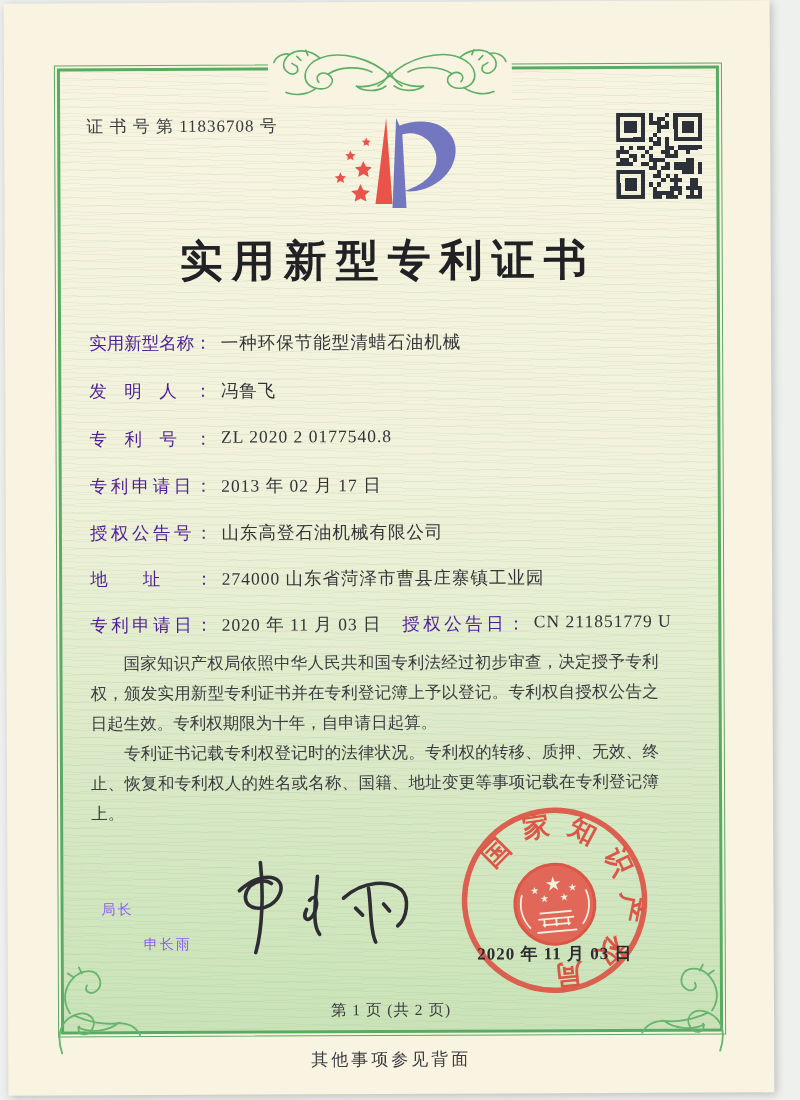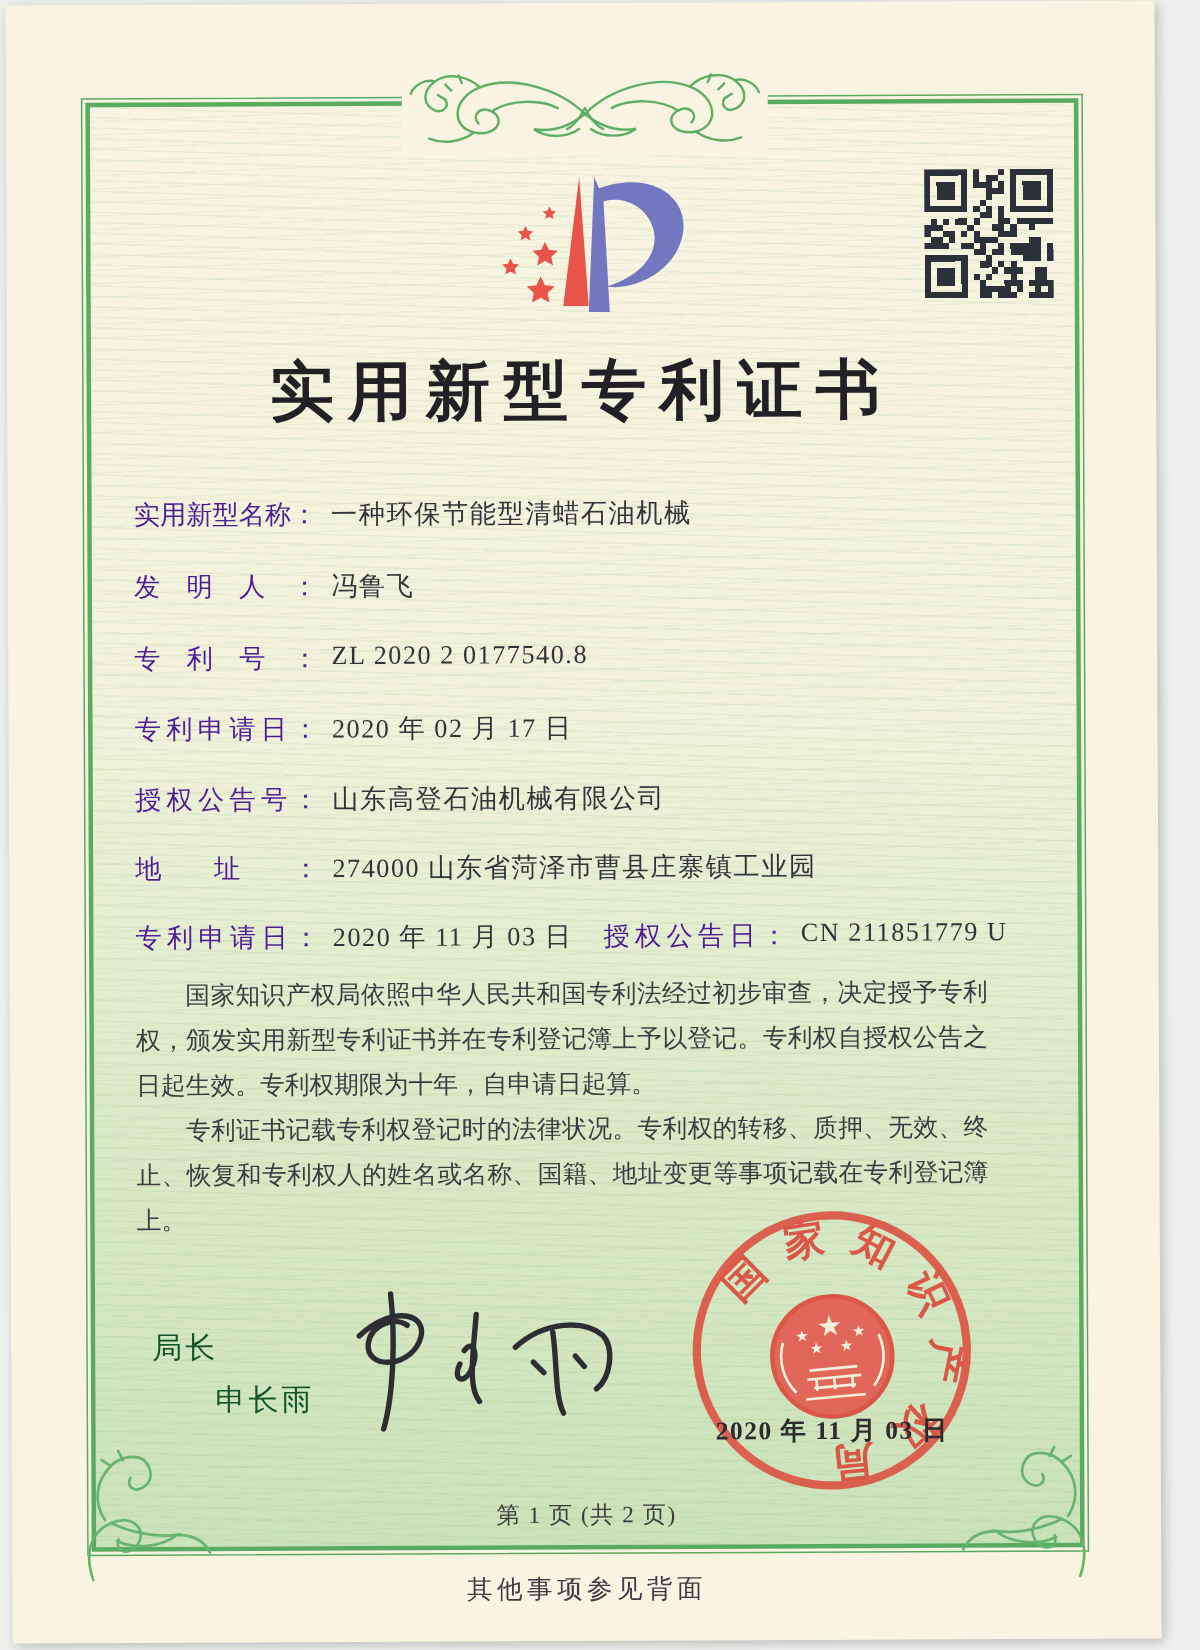--- a/index.html
+++ b/index.html
@@ -45,21 +45,21 @@
     vertical-align:top;color:#4c1d95;
   }
   .fvalue{margin-left:9px;letter-spacing:1px;color:#333338;}
   .grant-row{display:flex;}
   .grant-pair1{width:312px;}
   .paras{
     left:84px;top:646px;width:568px;font-size:16.5px;line-height:30px;
     color:#3b3b40;text-align:justify;
   }
   .paras p{margin:0;text-indent:2em;}
-  .signer{font-size:20px;color:#14532d;letter-spacing:2px;}
+  .signer{font-size:14px;color:#8b5cf6;letter-spacing:2px;margin-top:16px;}
   .page-info{left:50px;top:998px;width:666px;text-align:center;font-size:15.5px;color:#3b3b40;letter-spacing:1px;}
   .back-note{left:0;top:1046px;width:766px;text-align:center;font-size:17px;color:#3b3b40;letter-spacing:3px;}
   .seal-wrap{left:447px;top:799px;width:200px;height:200px;}
   .seal-wrap svg{opacity:.88;transform:rotate(-5deg);}
   .seal-date{
     left:447px;top:941px;width:200px;text-align:center;
     font-size:17px;font-weight:700;color:#2c2c30;letter-spacing:1px;white-space:nowrap;
   }
 </style>
 </head>
@@ -103,20 +103,21 @@
       <g transform="translate(92,0) scale(-1,1)" stroke="#66b46e" stroke-width="1.8" fill="none" stroke-linecap="round">
         <path d="M10,88 C4,70 8,56 22,50 C36,44 46,54 40,64 C35,72 24,70 27,61"></path>
         <path d="M18,48 C10,36 12,22 22,12 C28,6 38,4 44,8"></path>
         <path d="M22,50 C34,56 52,60 66,58 C56,66 38,68 26,62"></path>
         <path d="M44,8 C50,14 50,22 44,26 C38,30 32,26 35,20"></path>
         <path d="M66,58 C76,58 84,62 88,70"></path>
         <path d="M22,12 l-6,-4 M30,8 l-3,-6"></path>
       </g>
     </svg>
 
+    <div class="abs cert-no">证 书 号 第 11836708 号</div>
 
     <svg class="abs" style="left:312px;top:94px;" width="170" height="126" viewBox="0 0 170 126">
       <g fill="#e8544a">
         <path d="M50,40 l2.2,4.6 5,.6 -3.7,3.4 1,4.9 -4.5,-2.5 -4.4,2.5 1,-4.9 -3.7,-3.4 5,-.6 Z" transform="translate(0,0) scale(0.62)" transform-origin="50 44"></path>
         <path d="M34,53 l2.2,4.6 5,.6 -3.7,3.4 1,4.9 -4.5,-2.5 -4.4,2.5 1,-4.9 -3.7,-3.4 5,-.6 Z" transform="scale(0.72)" transform-origin="34 58"></path>
         <path d="M24,75 l2.2,4.6 5,.6 -3.7,3.4 1,4.9 -4.5,-2.5 -4.4,2.5 1,-4.9 -3.7,-3.4 5,-.6 Z" transform="scale(0.8)" transform-origin="24 80"></path>
         <path d="M47,65 l2.6,5.4 5.9,.7 -4.3,4 1.1,5.7 -5.3,-2.9 -5.2,2.9 1.1,-5.7 -4.3,-4 5.9,-.7 Z" transform-origin="47 71"></path>
         <path d="M44,88 l2.9,6 6.5,.8 -4.8,4.4 1.3,6.3 -5.9,-3.2 -5.8,3.2 1.2,-6.3 -4.7,-4.4 6.5,-.8 Z" transform-origin="44 95"></path>
       </g>
       <polygon points="70,22 59,108 76,108" fill="#e8544a"></polygon>
@@ -360,21 +361,21 @@
     <div class="abs field-row" style="top:328px;">
       <span class="flabel">实用新型名称：</span><span class="fvalue">一种环保节能型清蜡石油机械</span>
     </div>
     <div class="abs field-row" style="top:376px;">
       <span class="flabel">发明人：</span><span class="fvalue">冯鲁飞</span>
     </div>
     <div class="abs field-row" style="top:424px;">
       <span class="flabel">专利号：</span><span class="fvalue">ZL 2020 2 0177540.8</span>
     </div>
     <div class="abs field-row" style="top:471px;">
-      <span class="flabel">专利申请日：</span><span class="fvalue">2020 年 02 月 17 日</span>
+      <span class="flabel">专利申请日：</span><span class="fvalue">2013 年 02 月 17 日</span>
     </div>
     <div class="abs field-row" style="top:518px;">
       <span class="flabel">授权公告号：</span><span class="fvalue">山东高登石油机械有限公司</span>
     </div>
     <div class="abs field-row" style="top:564px;">
       <span class="flabel">地址：</span><span class="fvalue">274000 山东省菏泽市曹县庄寨镇工业园</span>
     </div>
 
     <div class="abs field-row grant-row" style="top:610px;">
       <div class="grant-pair1">

